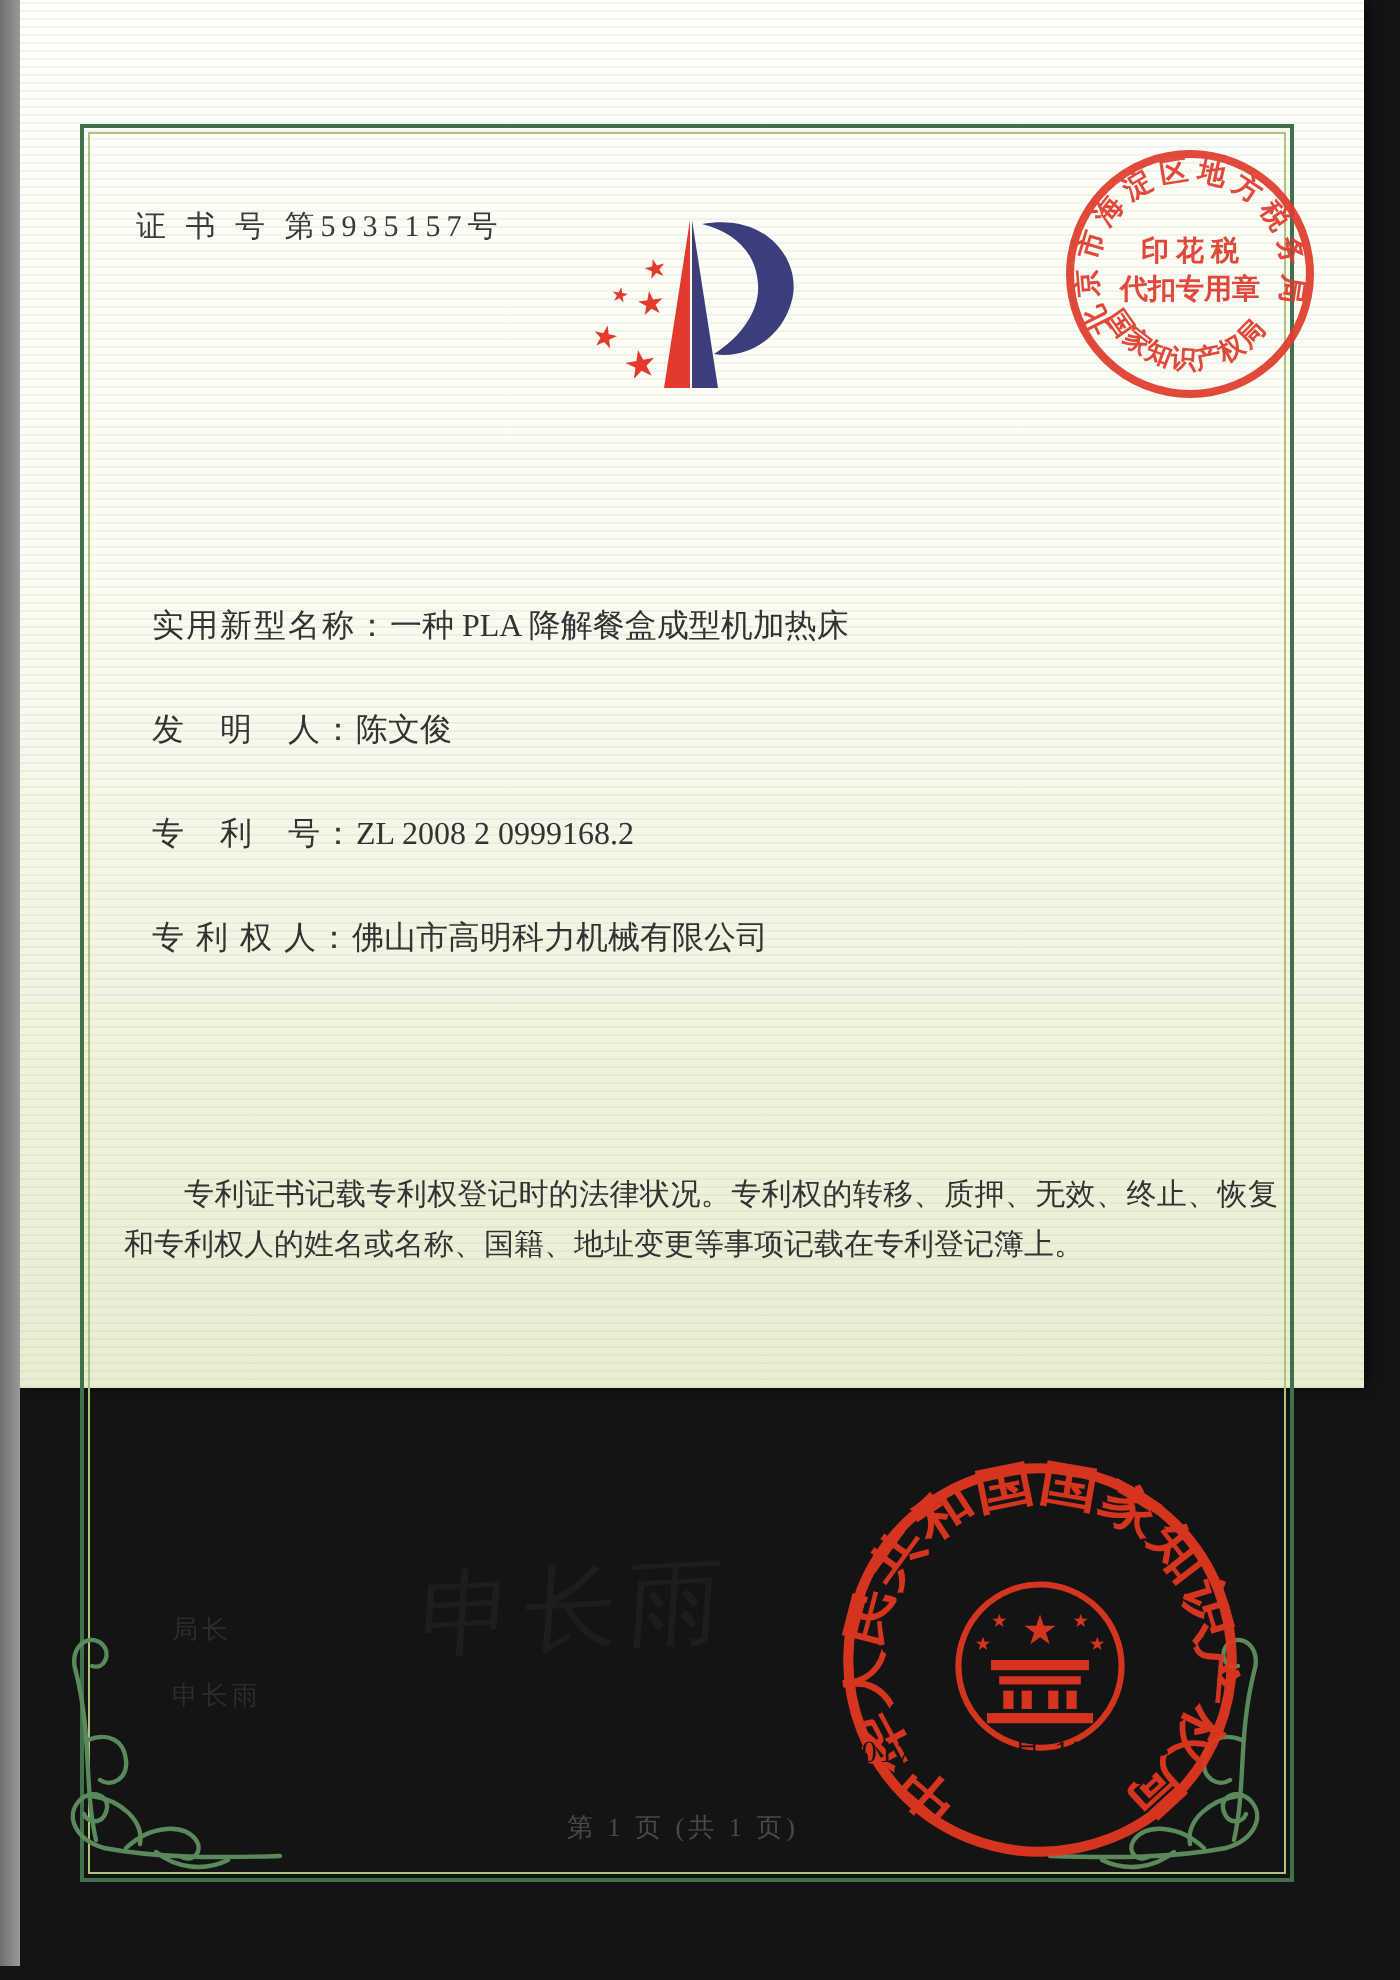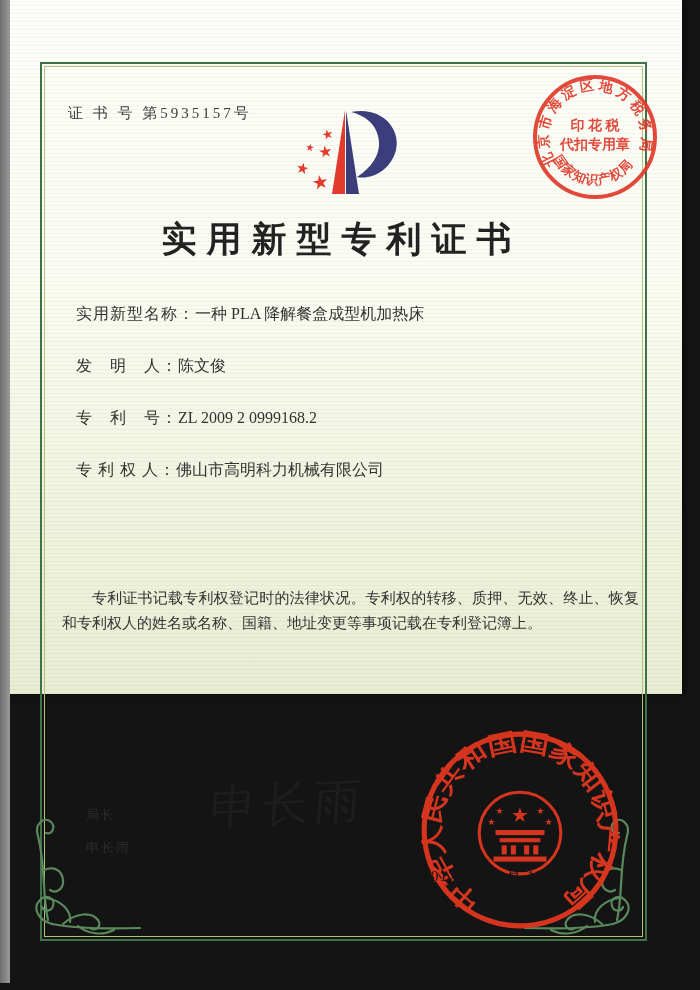--- a/index.html
+++ b/index.html
@@ -94,31 +94,30 @@
         <textPath href="#arcTop" startOffset="0" textLength="190">北京市海淀区地方税务局</textPath>
       </text>
       <text fill="#df3b2c" font-size="13" font-weight="bold">
         <textPath href="#arcBottom" startOffset="2" textLength="95">国家知识产权局</textPath>
       </text>
       <text x="70" y="63" text-anchor="middle" fill="#df3b2c" font-size="14" font-weight="bold">印 花 税</text>
       <text x="70" y="82" text-anchor="middle" fill="#df3b2c" font-size="14" font-weight="bold">代扣专用章</text>
     </svg>
   </div>
 
-  <div class="title">实用新型专利证书</div>
 
   <div class="fields">
     <div class="field-row">
       <span class="lab">实用新型名称：</span><span class="val">一种 PLA 降解餐盒成型机加热床</span>
     </div>
     <div class="field-row">
       <span class="lab">发　明　人：</span><span class="val">陈文俊</span>
     </div>
     <div class="field-row">
-      <span class="lab">专　利　号：</span><span class="val">ZL 2009 2 0999168.2</span>
+      <span class="lab">专　利　号：</span><span class="val">ZL 2008 2 0999168.2</span>
     </div>
     <div class="field-row">
       <span class="lab">专 利 权 人：</span><span class="val">佛山市高明科力机械有限公司</span>
     </div>
   </div>
 
   <div class="paras">
     <p>专利证书记载专利权登记时的法律状况。专利权的转移、质押、无效、终止、恢复和专利权人的姓名或名称、国籍、地址变更等事项记载在专利登记簿上。</p>
   </div>
 
@@ -180,16 +179,17 @@
         <path d="M30,112 C24,86 28,60 20,28"></path>
         <path d="M20,28 C16,16 26,8 33,14 C38,19 34,27 28,25"></path>
         <path d="M26,62 C36,58 44,62 45,72 C46,81 38,86 32,82"></path>
         <path d="M28,90 C42,92 54,102 52,114"></path>
         <path d="M45,116 C58,104 74,104 80,112 C84,118 78,124 72,120"></path>
         <path d="M60,118 C70,126 84,128 96,122"></path>
       </g>
     </svg>
   </div>
 
+  <div class="footer">第 1 页 (共 1 页)</div>
 
 </div>
 
 <div class="page-edge"></div>
 
 </body></html>

